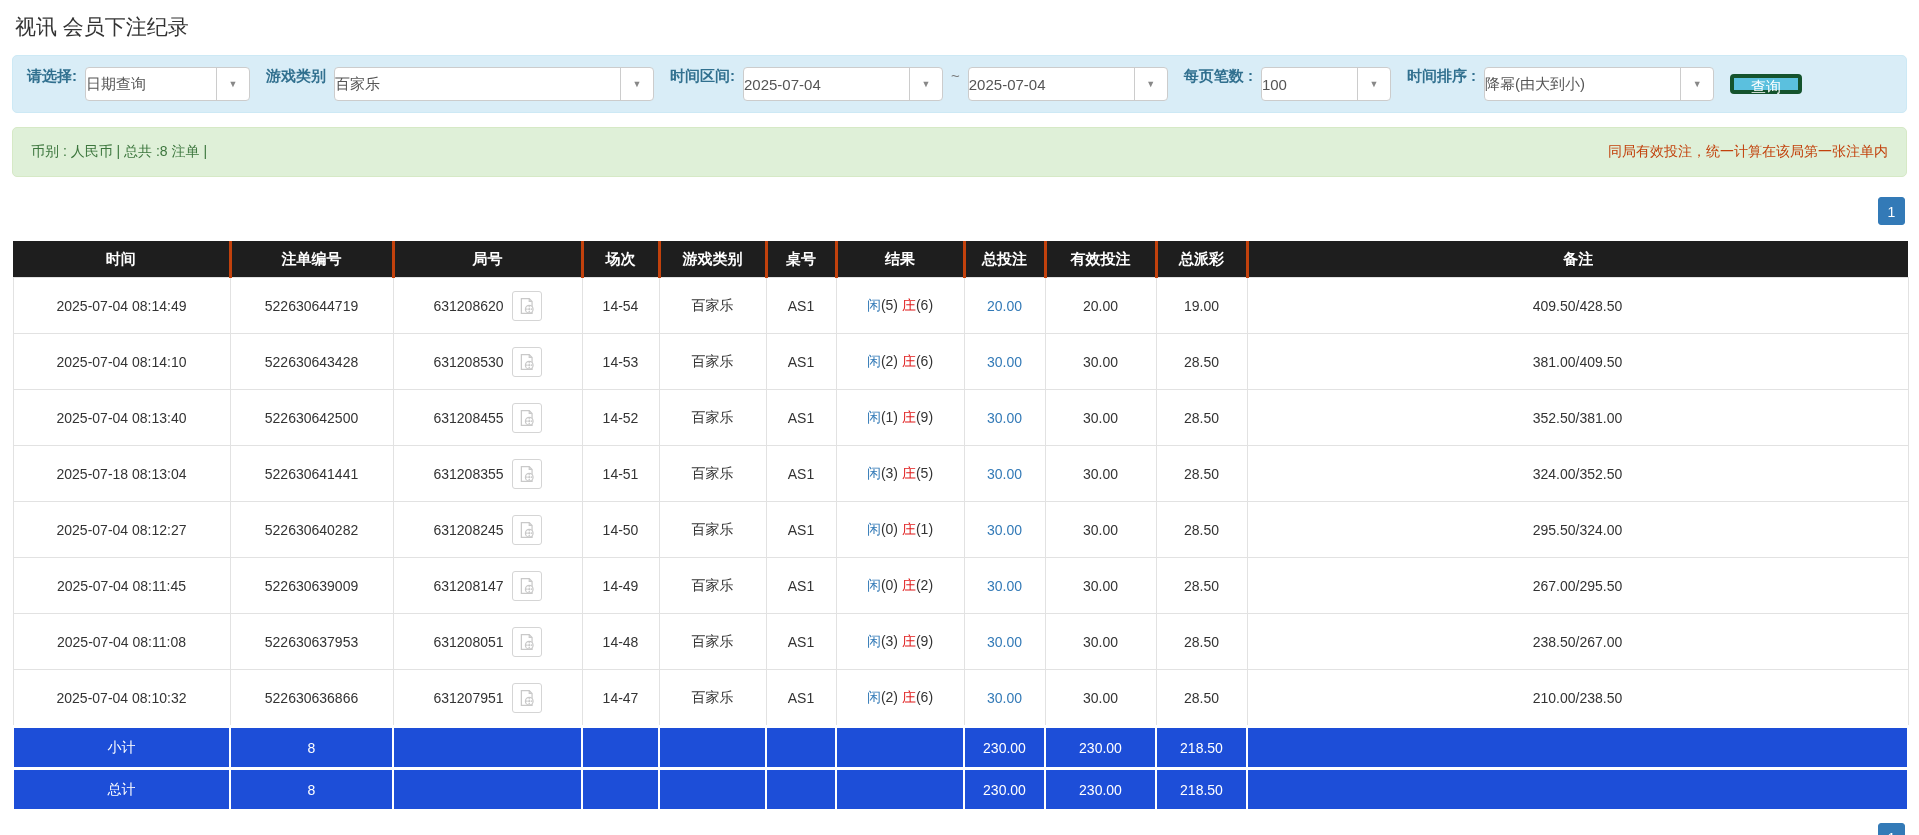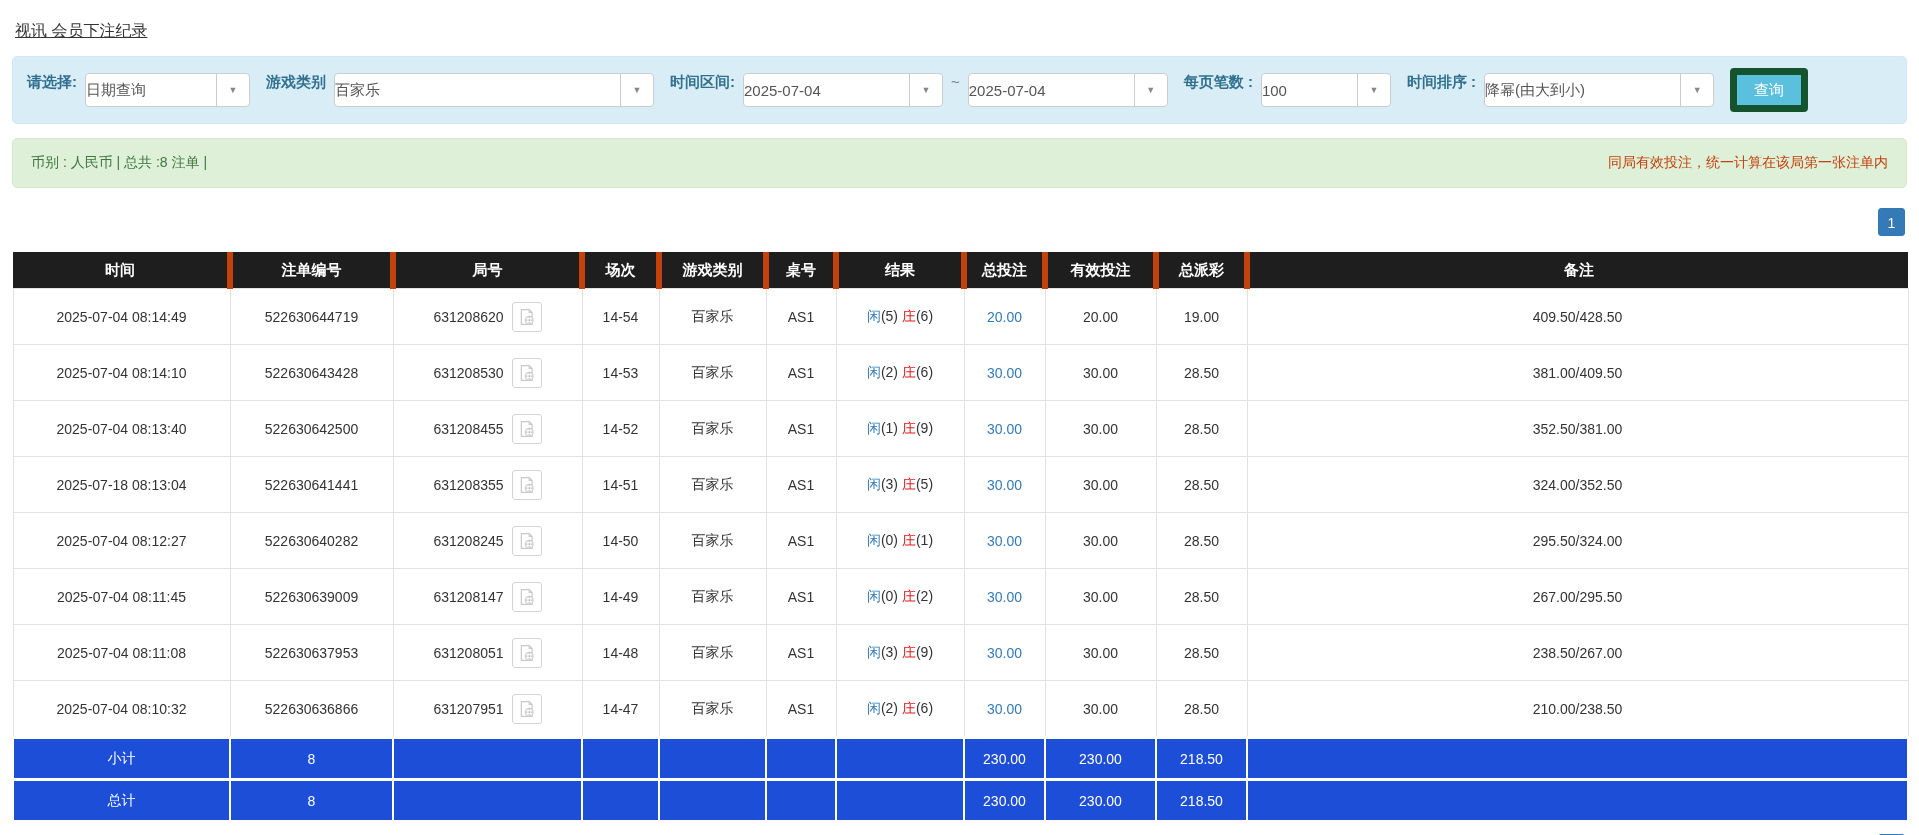--- a/index.html
+++ b/index.html
@@ -1,43 +1,43 @@
 <!DOCTYPE html>
 <html><head>
 <meta charset="utf-8">
 <style>
   html,body{margin:0;padding:0;background:#fff;}
   body{width:1919px;height:835px;overflow:hidden;font-family:"Liberation Sans","DejaVu Sans",sans-serif;}
-  .page-title{padding:21px 0 0 15px;font-size:16px;color:#333;text-decoration:underline;}
+  .page-title{padding:13px 0 0 15px;font-size:21px;color:#333;}
   
   .filter-bar{margin:14px 12px 0 12px;background:#d9edf7;border:1px solid #cde9f5;border-radius:5px;
     padding:11px 14px;display:flex;align-items:center;gap:16px;}
   .fgroup{display:flex;align-items:flex-start;gap:8px;}
   .flabel{color:#31708f;font-weight:bold;font-size:15px;white-space:nowrap;}
   .tilde{color:#777;font-size:15px;}
   .select{background:#fff;border:1px solid #ccc;border-radius:4px;height:34px;box-sizing:border-box;
     display:flex;align-items:center;justify-content:space-between;font-size:15px;color:#555;cursor:pointer;}
   .sel-text{padding-left:0;white-space:nowrap;overflow:hidden;}
   .sel-caret{width:32px;align-self:stretch;border-left:1px solid #ccc;display:flex;align-items:center;
     justify-content:center;color:#888;font-size:9px;flex:none;}
-  .search-btn{background:#5bc0de;border:7px solid #14532d;color:#fff;font-size:15px;border-radius:4px;
-    height:44px;padding:0 17px;cursor:pointer;font-family:inherit;}
+  .search-btn{background:#5bc0de;border:4px solid #14532d;color:#fff;font-size:15px;border-radius:4px;
+    height:20px;padding:0 17px;cursor:pointer;font-family:inherit;}
   
   .info-bar{margin:14px 12px 0 12px;background:#dff0d8;border:1px solid #d6e9c6;border-radius:5px;height:50px;
     box-sizing:border-box;display:flex;align-items:center;justify-content:space-between;padding:16px 18px;font-size:14px;}
   .info-left{color:#3c763d;}
   .info-right{color:#c2410c;}
   
   .pager{margin:20px 14px 0 14px;text-align:right;height:28px;}
   .pager.bottom{margin-top:12px;}
   .page-btn{display:inline-block;background:#337ab7;border:1px solid #337ab7;color:#fff;min-width:27px;height:28px;
     line-height:28px;text-align:center;border-radius:3px;font-size:14px;cursor:pointer;box-sizing:border-box;}
   
   table{border-collapse:collapse;table-layout:fixed;width:1895px;margin:16px 12px 0 12px;}
-  thead th{background:#1e1e1e;color:#fff;font-size:15px;font-weight:bold;height:34px;border-left:6px solid #c2410c;
+  thead th{background:#1e1e1e;color:#fff;font-size:15px;font-weight:bold;height:34px;border-left:3px solid #c2410c;
     text-align:center;}
   thead th:first-child{border-left:none;}
   tbody td{background:#fff;border:1px solid #e2e2e2;height:53px;text-align:center;font-size:14px;color:#333;
     overflow:hidden;white-space:nowrap;}
   .vbtn{display:inline-flex;align-items:center;justify-content:center;width:30px;height:30px;background:#fff;
     border:1px solid #d5d5d5;border-radius:3px;margin-left:8px;vertical-align:middle;cursor:pointer;padding:0;}
   .round-num{vertical-align:middle;}
   .bet-link{color:#337ab7;text-decoration:none;cursor:pointer;}
   .res-player{color:#337ab7;}
   .res-banker{color:#e01b1b;}

